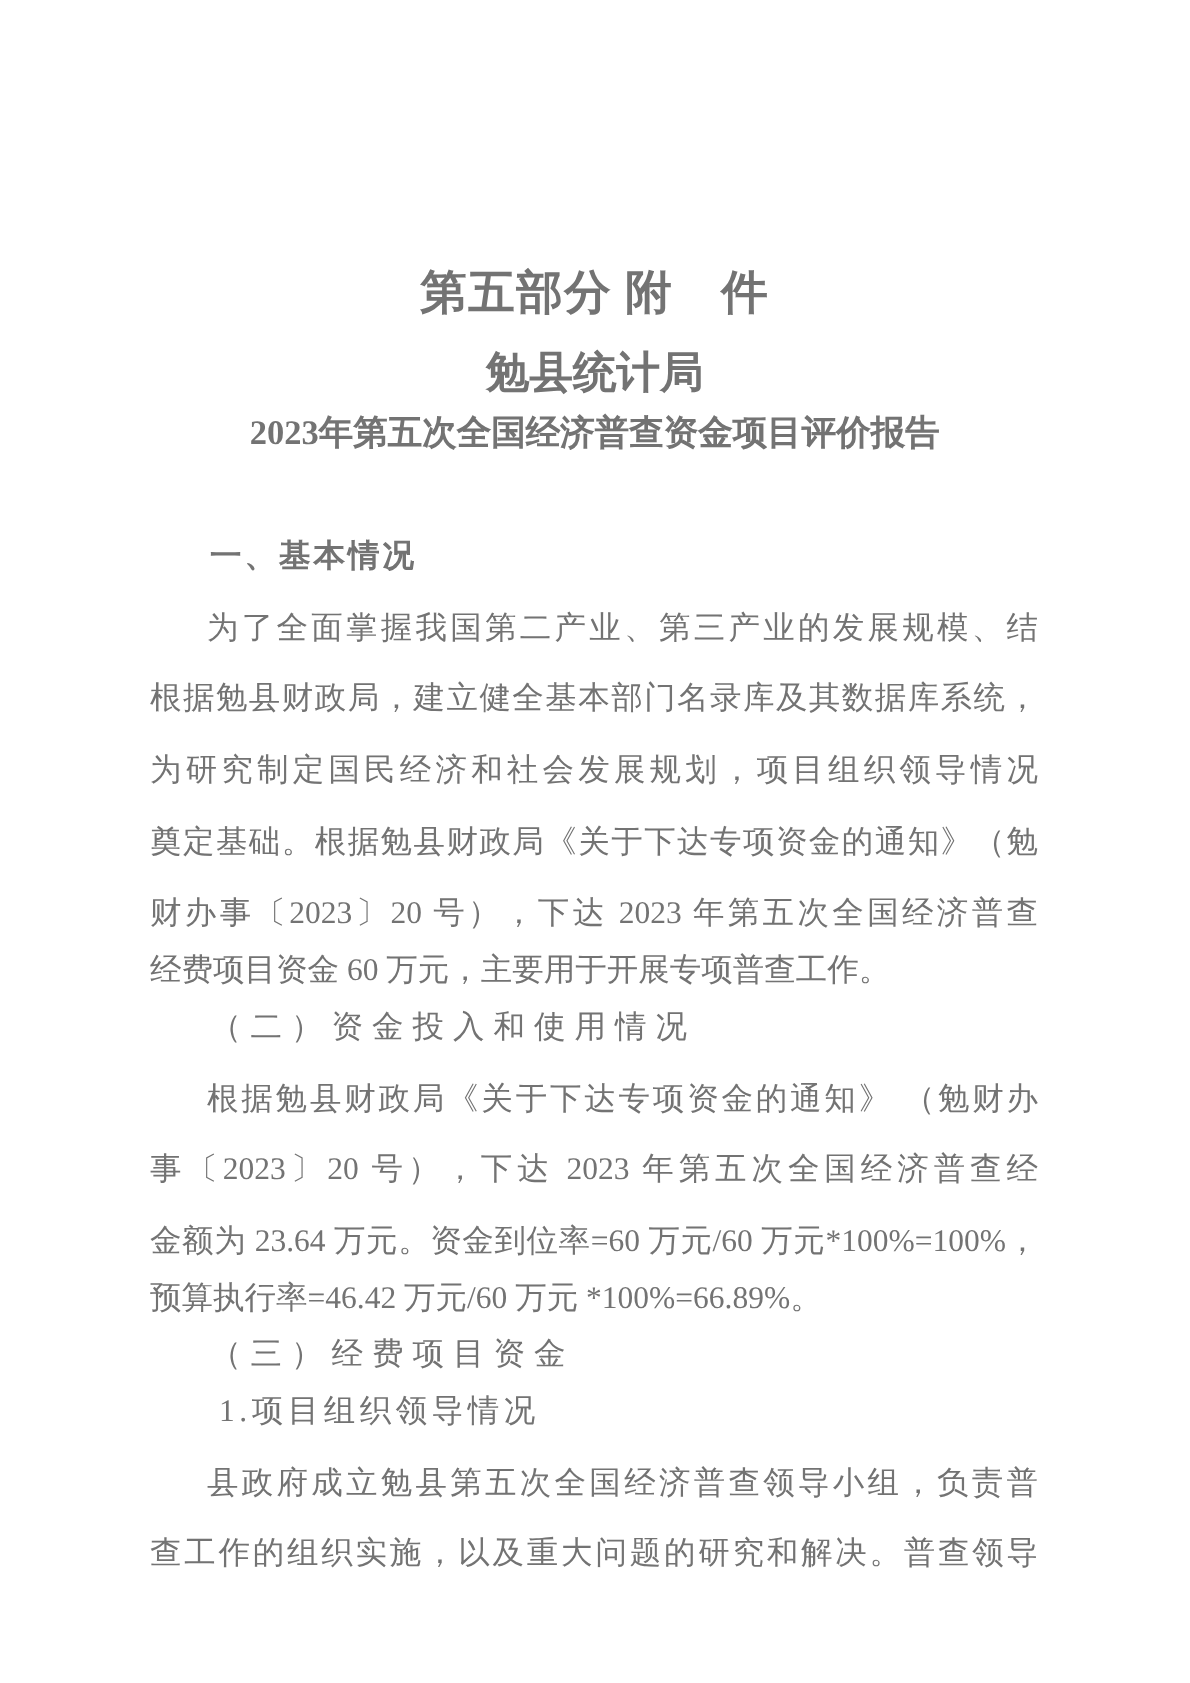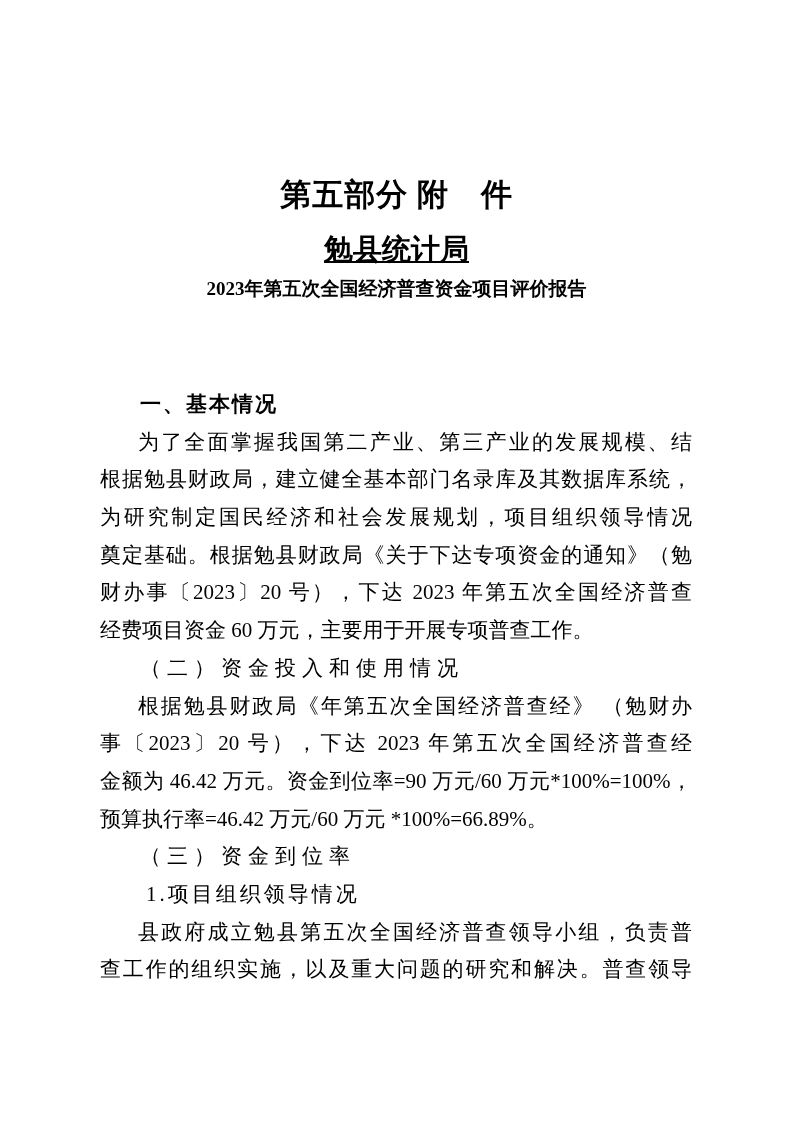--- a/index.html
+++ b/index.html
@@ -5,21 +5,21 @@
   html, body {
     margin: 0;
     padding: 0;
     background: #ffffff;
   }
   .page {
     position: relative;
     width: 793px;
     height: 1122px;
     background: #ffffff;
-    color: #000000;
+    color: #737373;
     font-family: "Liberation Serif", "DejaVu Serif", serif;
     overflow: hidden;
   }
   
   .titles {
     position: absolute;
     top: 176px;
     left: 0;
     width: 100%;
     text-align: center;
@@ -27,53 +27,52 @@
   }
   .t1 {
     font-size: 31px;
     line-height: 38px;
     margin-bottom: 16px;
     letter-spacing: 1px;
   }
   .t2 {
     font-size: 29px;
     line-height: 39px;
-    text-decoration: underline;
   }
   .t3 {
-    font-size: 19px;
+    font-size: 23px;
     line-height: 40px;
   }
   
   .doc-body {
     position: absolute;
     top: 352px;
     left: 100px;
     width: 592px;
     font-size: 21px;
   }
   .ln {
     height: 37.7px;
     line-height: 37.7px;
     overflow: hidden;
     white-space: nowrap;
   }
   .jf {
     white-space: normal;
     text-align: justify;
     text-align-last: justify;
+    margin-top: 10px;
   }
   .ind {
     text-indent: 38px;
   }
   .h2 {
     font-weight: 700;
     padding-left: 40px;
     letter-spacing: 2px;
-    margin-top: 34px;
   }
   .h3 {
     padding-left: 40px;
     letter-spacing: 6px;
   }
   .h4 {
     padding-left: 46px;
     letter-spacing: 3px;
   }
 </style>
@@ -90,23 +89,23 @@
 
   <main class="doc-body">
     <div class="ln h2">一、基本情况</div>
     <div class="ln jf ind">为了全面掌握我国第二产业、第三产业的发展规模、结</div>
     <div class="ln jf">根据勉县财政局，建立健全基本部门名录库及其数据库系统，</div>
     <div class="ln jf">为研究制定国民经济和社会发展规划，项目组织领导情况</div>
     <div class="ln jf">奠定基础。根据勉县财政局《关于下达专项资金的通知》（勉</div>
     <div class="ln jf">财办事〔2023〕20 号），下达 2023 年第五次全国经济普查</div>
     <div class="ln">经费项目资金 60 万元，主要用于开展专项普查工作。</div>
     <div class="ln h3">（二）资金投入和使用情况</div>
-    <div class="ln jf ind">根据勉县财政局《年第五次全国经济普查经》 （勉财办</div>
+    <div class="ln jf ind">根据勉县财政局《关于下达专项资金的通知》 （勉财办</div>
     <div class="ln jf">事〔2023〕20 号），下达 2023 年第五次全国经济普查经</div>
-    <div class="ln jf">金额为 46.42 万元。资金到位率=90 万元/60 万元*100%=100%，</div>
+    <div class="ln jf">金额为 23.64 万元。资金到位率=60 万元/60 万元*100%=100%，</div>
     <div class="ln">预算执行率=46.42 万元/60 万元 *100%=66.89%。</div>
-    <div class="ln h3">（三）资金到位率</div>
+    <div class="ln h3">（三）经费项目资金</div>
     <div class="ln h4">1.项目组织领导情况</div>
     <div class="ln jf ind">县政府成立勉县第五次全国经济普查领导小组，负责普</div>
     <div class="ln jf">查工作的组织实施，以及重大问题的研究和解决。普查领导</div>
   </main>
 
 </div>
 
 </body></html>

